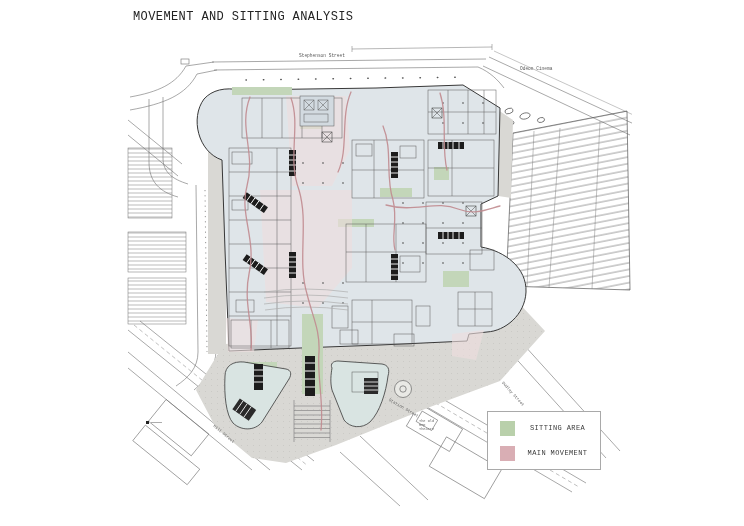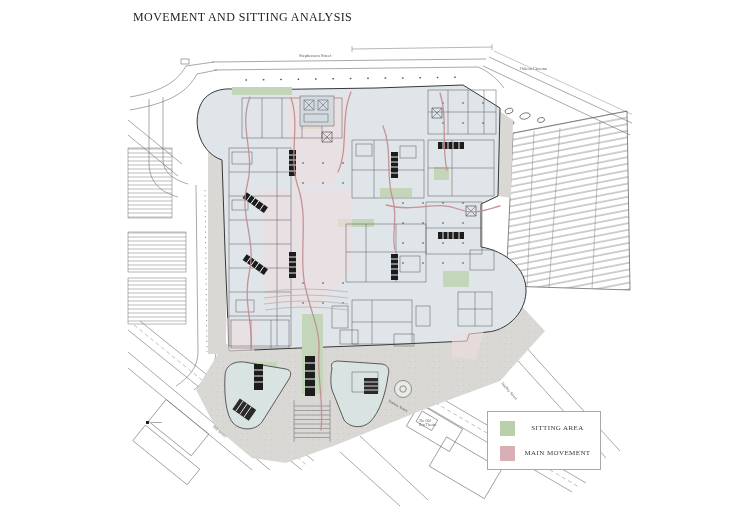--- a/index.html
+++ b/index.html
@@ -1,17 +1,17 @@
 <!DOCTYPE html>
 <html><head>
 <meta charset="utf-8">
 <style>
   html,body{margin:0;padding:0;background:#fff;}
   .page{position:relative;width:632px;height:526px;background:#ffffff;overflow:hidden;
-        font-family:Liberation Serif, serif;}
+        font-family:Liberation Mono, monospace;}
   .title{position:absolute;left:133px;top:10px;margin:0;font-size:12px;font-weight:400;
          color:#232323;letter-spacing:.4px;}
   .plan{position:absolute;left:0;top:0;width:744px;height:526px;}
   .plan svg{position:absolute;left:0;top:0;}
   .lbl{position:absolute;color:#5a5a5a;white-space:nowrap;transform-origin:left top;}
   .lbl-stephenson{left:299px;top:53px;font-size:4.5px;}
   .lbl-odeon{left:520px;top:66px;font-size:4.5px;}
   .lbl-station{left:390px;top:398px;font-size:4px;transform:rotate(30deg);}
   .lbl-dudley{left:504px;top:381px;font-size:4px;transform:rotate(48deg);}
   .lbl-hill{left:215px;top:424px;font-size:4px;transform:rotate(40deg);}

